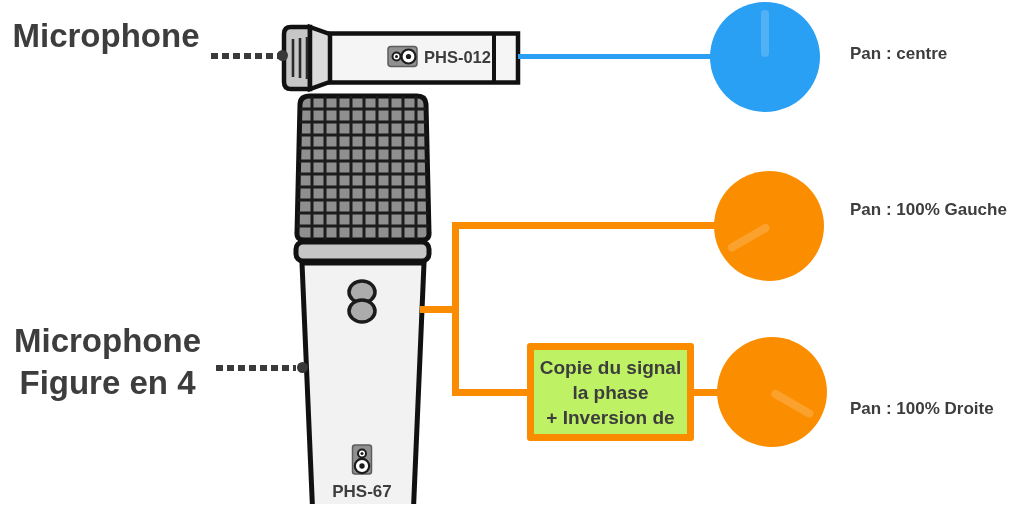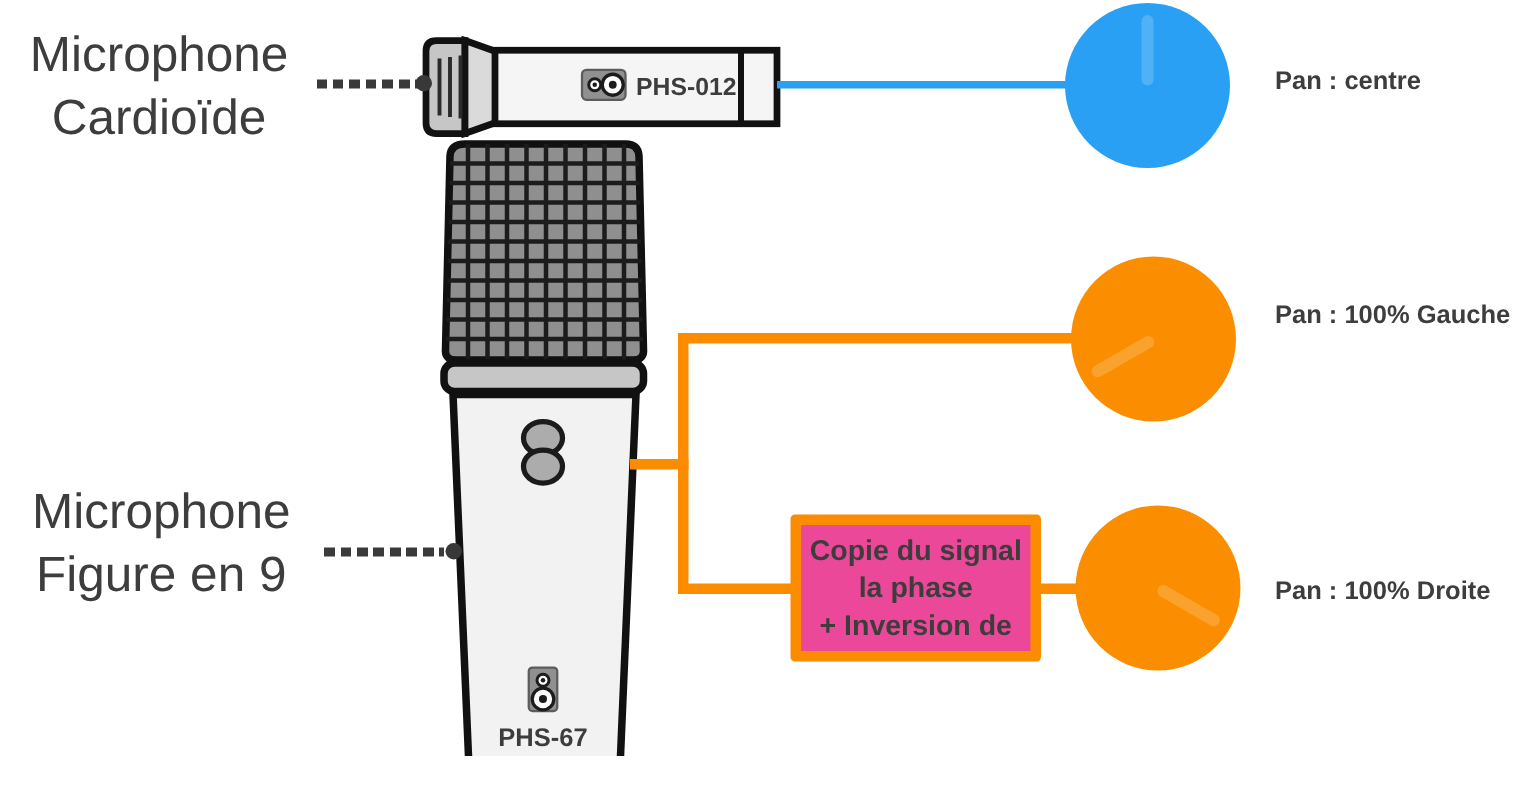--- a/index.html
+++ b/index.html
@@ -2,41 +2,41 @@
 <html><head>
 <meta charset="utf-8">
 <style>
   html,body{margin:0;padding:0;background:#ffffff;}
   #canvas{
     position:relative;width:1024px;height:504px;overflow:hidden;background:#ffffff;
     font-family:"Liberation Sans",sans-serif;
   }
   .big-title{
     position:absolute;text-align:center;color:#3D3D3D;
-    font-weight:normal;font-size:33px;line-height:42px;letter-spacing:0px;
+    font-weight:bold;font-size:33px;line-height:42px;letter-spacing:0px;
   }
   .pan-label{
     position:absolute;left:850px;color:#3D3D3D;white-space:nowrap;
     font-weight:bold;font-size:17px;line-height:20px;
   }
   .dashline{
     position:absolute;height:6px;
     background:repeating-linear-gradient(90deg,#3a3a3a 0 7px,transparent 7px 11px);
   }
   .dashdot{position:absolute;width:11px;height:11px;border-radius:50%;background:#383838;}
   .wire{position:absolute;}
   .knob{position:absolute;width:110px;height:110px;border-radius:50%;}
   .knob .pointer{
     position:absolute;left:50%;bottom:50%;width:8px;height:47px;margin-left:-4px;
     border-radius:4px;background:rgba(255,255,255,0.18);
     transform-origin:50% 100%;transform:rotate(var(--rot,0deg));
   }
   .phase-box{
     position:absolute;left:527px;top:343px;width:167px;height:98px;box-sizing:border-box;
-    border:7px solid #FB8C00;border-radius:3px;background:#ec4899;
+    border:7px solid #FB8C00;border-radius:3px;background:#bef264;
     display:flex;flex-direction:column;justify-content:center;
     text-align:center;color:#3D3D3D;font-weight:bold;font-size:19px;line-height:25px;
   }
   svg{position:absolute;left:0;top:0;}
   svg text{font-family:"Liberation Sans",sans-serif;font-weight:bold;}
 </style>
 </head>
 <body>
 
 <div id="canvas">
@@ -113,28 +113,27 @@
         <circle cx="362" cy="453.5" r="1.5" fill="#1c1c1c"></circle>
         <circle cx="362" cy="466" r="7.2" fill="#ffffff" stroke="#1c1c1c" stroke-width="2.2"></circle>
         <circle cx="362" cy="466" r="2.7" fill="#1c1c1c"></circle>
       </g>
       <text x="362" y="497" text-anchor="middle" font-size="17" fill="#3D3D3D">PHS-67</text>
     </g>
   </svg>
 
   <div class="big-title" style="left:0;top:15px;width:212px;">
     <div>Microphone</div>
-    <div>Cardioïde</div>
   </div>
   <div class="dashline" style="left:211px;top:53px;width:68px;"></div>
   <div class="dashdot" style="left:277px;top:50px;"></div>
 
   <div class="big-title" style="left:0;top:320px;width:215px;">
     <div>Microphone</div>
-    <div>Figure en 9</div>
+    <div>Figure en 4</div>
   </div>
   <div class="dashline" style="left:216px;top:365px;width:80px;"></div>
   <div class="dashdot" style="left:297px;top:362px;"></div>
 
   <div class="wire" style="left: 518px; top: 54px; width: 196px; height: 5px; background: rgb(42, 159, 244);"></div>
 
   <div class="wire" style="left: 420px; top: 306px; width: 39px; height: 7px; background: rgb(251, 140, 0);"></div>
   <div class="wire" style="left: 452px; top: 222px; width: 7px; height: 174px; background: rgb(251, 140, 0);"></div>
   <div class="wire" style="left: 452px; top: 222px; width: 266px; height: 7px; background: rgb(251, 140, 0);"></div>
   <div class="wire" style="left: 452px; top: 389px; width: 82px; height: 7px; background: rgb(251, 140, 0);"></div>
@@ -151,15 +150,15 @@
   </div>
   <div class="knob" style="left: 714px; top: 171px; background: rgb(251, 142, 0);">
     <div class="pointer" style="--rot: 240deg;"></div>
   </div>
   <div class="knob" style="left: 717px; top: 337px; background: rgb(251, 142, 0);">
     <div class="pointer" style="--rot: 120deg;"></div>
   </div>
 
   <div class="pan-label" style="top:44px;">Pan : centre</div>
   <div class="pan-label" style="top:200px;">Pan : 100% Gauche</div>
-  <div class="pan-label" style="top:384px;">Pan : 100% Droite</div>
+  <div class="pan-label" style="top:399px;">Pan : 100% Droite</div>
 
 </div>
 
 </body></html>

